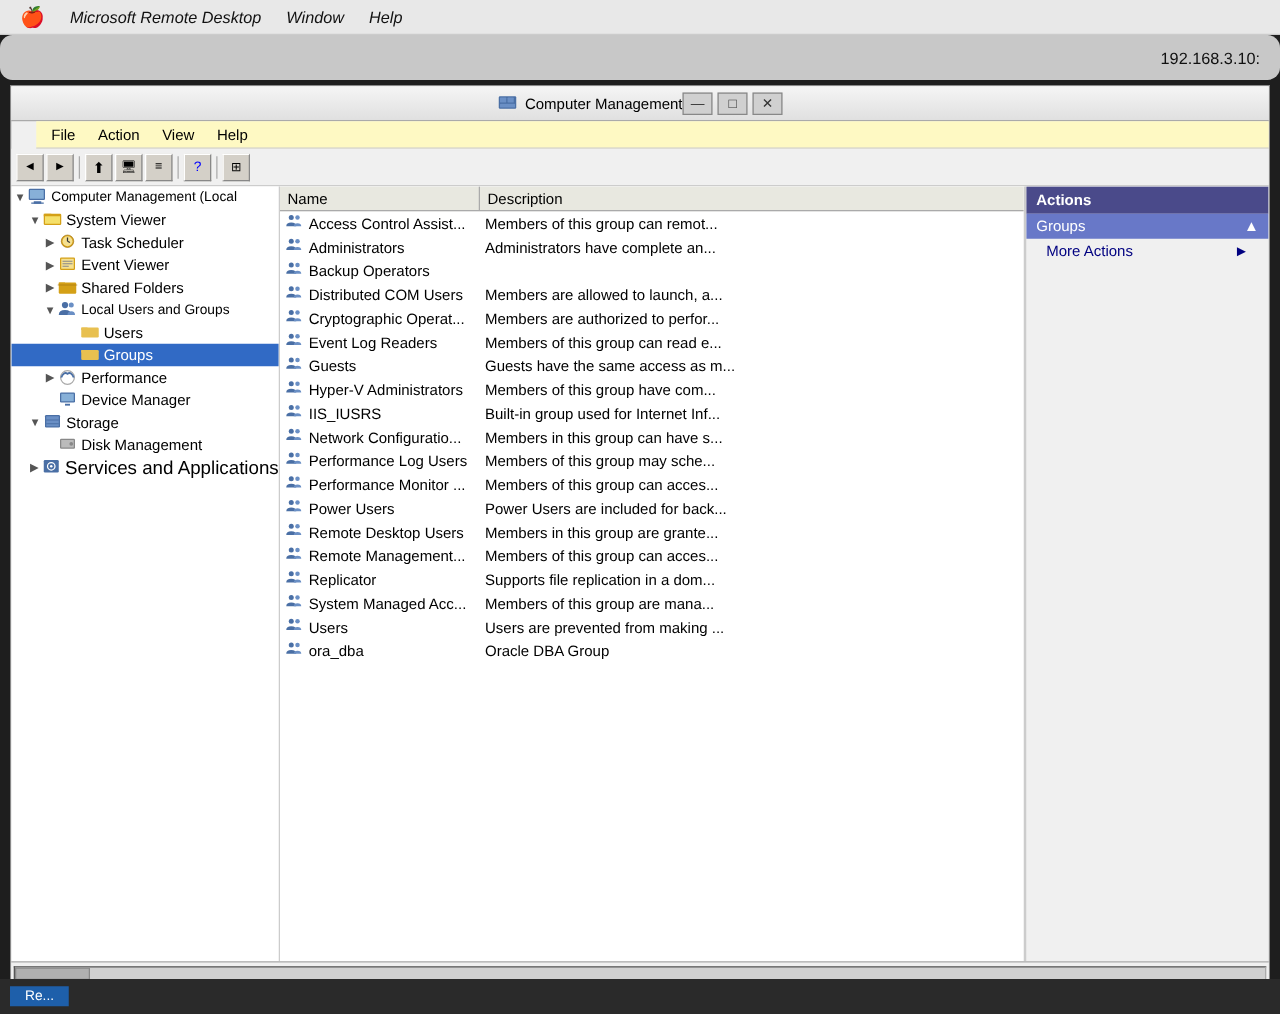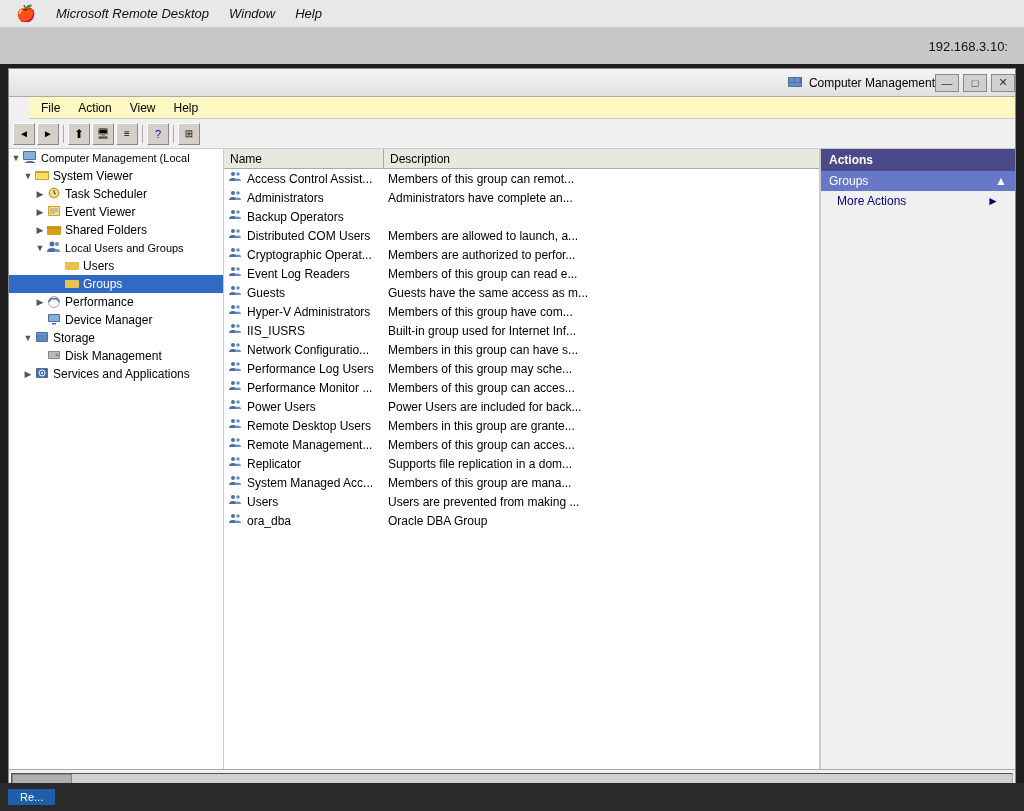--- a/index.html
+++ b/index.html
@@ -37,20 +37,21 @@
     .macos-bar .menu-items span { cursor: default; }
 
     
     .title-bar {
       background: #c8c8c8;
       height: 36px;
       display: flex;
       align-items: center;
       justify-content: flex-end;
       padding: 0 16px;
+      border-radius: 10px;
     }
     .title-bar .ip-address {
       font-size: 13px;
       color: #111;
       font-weight: 500;
     }
 
     
     .window {
       background: #f0f0f0;
@@ -59,23 +60,23 @@
       height: 720px;
       display: flex;
       flex-direction: column;
     }
 
     .window-titlebar {
       background: linear-gradient(to bottom, #f5f5f5, #e0e0e0);
       height: 28px;
       display: flex;
       align-items: center;
-      padding: 0 0;
+      padding: 0 20px;
       border-bottom: 1px solid #aaa;
-      justify-content: flex-end;
+      justify-content: center;
     }
     .window-titlebar .title-section {
       display: flex;
       align-items: center;
       gap: 6px;
     }
     .window-titlebar .title-icon {
       width: 16px;
       height: 16px;
       background: #4a6fa5;
@@ -553,21 +554,21 @@
 
       <div class="tree-item" style="padding-left:14px;">
         <span class="expand-icon">▶</span>
         <span style="margin-right:3px;">
           <svg width="16" height="14" viewBox="0 0 16 14">
               <rect x="2" y="2" width="12" height="10" fill="#4a6fa5" rx="1"></rect>
               <circle cx="8" cy="7" r="3" fill="none" stroke="#fff" stroke-width="1"></circle>
               <circle cx="8" cy="7" r="1" fill="#fff"></circle>
             </svg>
         </span>
-        <span style="font-size:12px;text-align:right;">Services and Applications</span>
+        <span style="font-size:15px;text-align:right;">Services and Applications</span>
       </div>
     </div>
 
     <div class="right-area">
 
       <div class="list-panel">
         <div class="list-header">
           <div class="list-header-cell">Name</div>
           <div class="list-header-cell">Description</div>
         </div>

